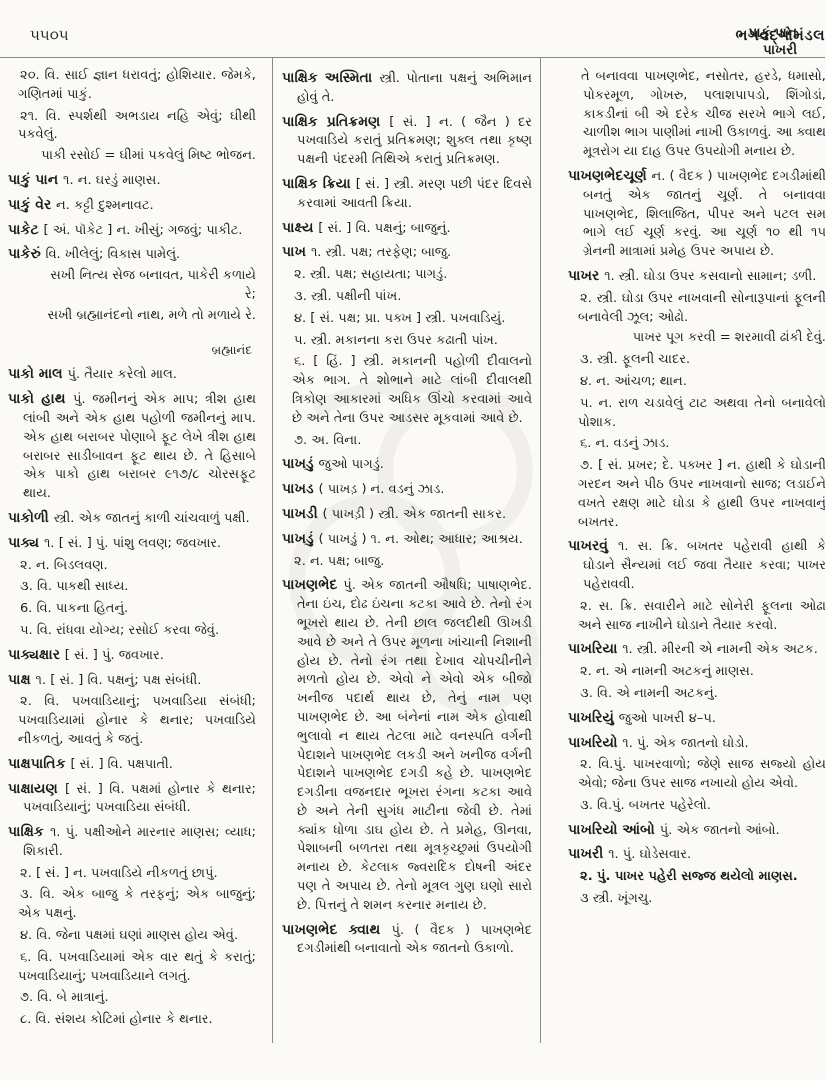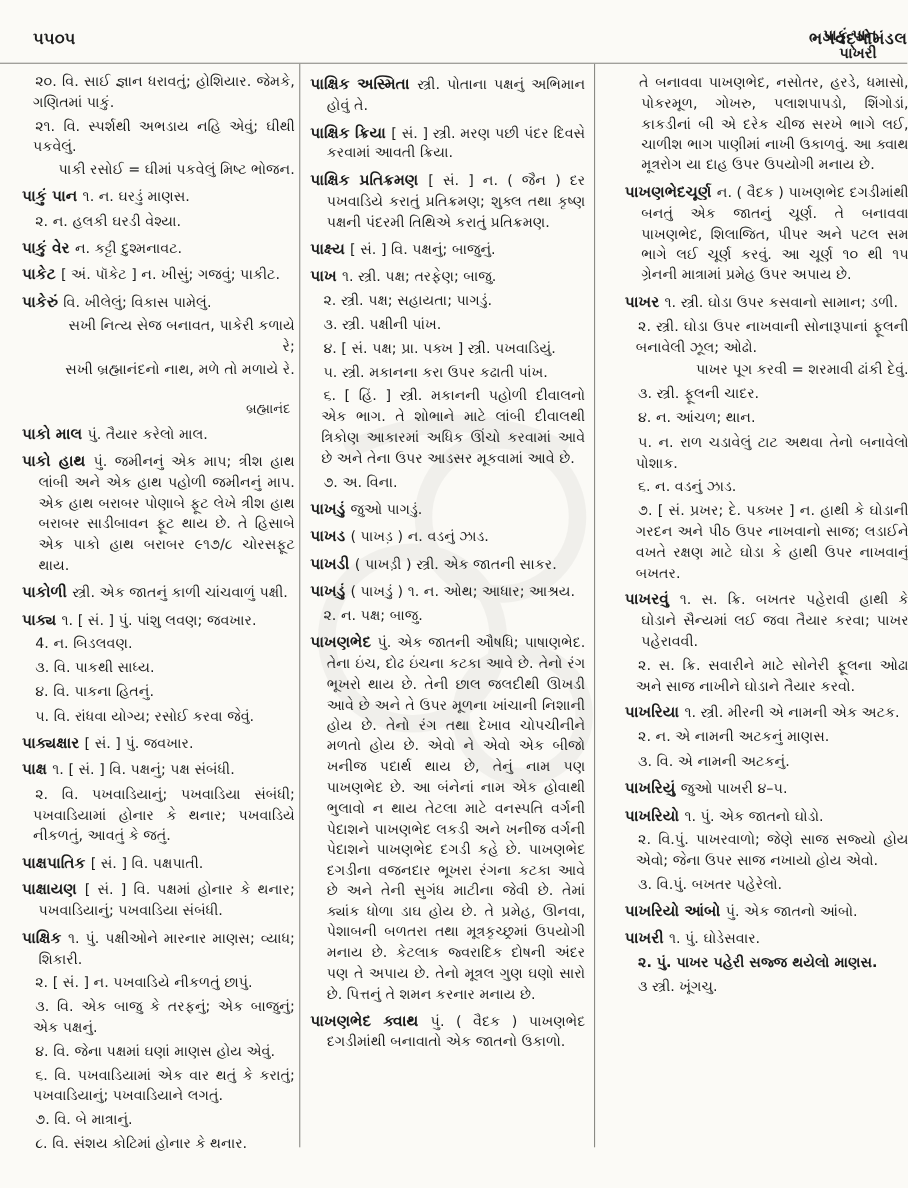--- a/index.html
+++ b/index.html
@@ -10,21 +10,21 @@
     color:#1c1c1c;
     position:relative;
     overflow:hidden;
   }
   
   .page-header{
     position:absolute;top:24px;left:0;width:825px;height:34px;
   }
   .page-number{
     position:absolute;left:30px;top:2px;
-    font-weight:bold;font-size:15px;
+    font-weight:normal;font-size:15px;
   }
   .page-title{
     position:absolute;left:0;right:0;top:2px;text-align:right;
     font-weight:bold;font-size:15px;letter-spacing:.5px;
   }
   .guide-words{
     position:absolute;right:28px;top:0;text-align:right;
     font-weight:bold;font-size:13.5px;line-height:17px;
   }
   .rule-h{
@@ -39,21 +39,21 @@
   
   .watermark{
     position:absolute;left:255px;top:350px;opacity:.10;pointer-events:none;
   }
   
   .col{
     position:absolute;top:63px;
     font-size:13px;line-height:18.8px;
     text-align:justify;
   }
-  .col1{left:20px;width:248px;}
+  .col1{left:8px;width:248px;}
   .col2{left:282px;width:250px;}
   .col3{left:550px;width:258px;margin-left:18px;}
   .entry{margin:0 0 1px 0;}
   .entry b{font-size:14px;}
   .head{margin-top:5px;padding-left:15px;text-indent:-15px;}
   .cont{margin-top:4px;padding-left:15px;text-indent:-2px;}
   .sub{margin-top:3px;padding-left:10px;text-indent:2px;}
   .verse{margin-top:2px;padding-left:30px;text-indent:0;text-align:right;}
   .attr{margin-top:16px;text-align:right;padding-right:4px;font-size:12px;}
   .bold{font-weight:bold;}
@@ -81,52 +81,51 @@
 
 <div class="rule-h"></div>
 <div class="rule-v v1"></div>
 <div class="rule-v v2"></div>
 
 <div class="col col1">
     <p class="entry sub">૨૦. વિ. સાઈ જ્ઞાન ધરાવતું; હોશિયાર. જેમકે, ગણિતમાં પાકું.</p>
     <p class="entry sub">૨૧. વિ. સ્પર્શથી અભડાય નહિ એવું; ઘીથી પકવેલું.</p>
     <p class="entry verse">પાકી રસોઈ = ઘીમાં પકવેલું મિષ્ટ ભોજન.</p>
     <p class="entry head"><b>પાકું પાન </b>૧. ન. ઘરડું માણસ.</p>
-    <p class="entry sub">૨. ન. હલકી ઘરડી વેશ્યા.</p>
     <p class="entry head"><b>પાકું વેર </b>ન. કટ્ટી દુશ્મનાવટ.</p>
     <p class="entry head"><b>પાકેટ </b>[ અં. પૉકેટ ] ન. ખીસું; ગજવું; પાકીટ.</p>
     <p class="entry head"><b>પાકેરું </b>વિ. ખીલેલું; વિકાસ પામેલું.</p>
     <p class="entry verse">સખી નિત્ય સેજ બનાવત, પાકેરી કળાયે રે;</p>
     <p class="entry verse">સખી બ્રહ્માનંદનો નાથ, મળે તો મળાયે રે.</p>
     <p class="entry attr">બ્રહ્માનંદ</p>
     <p class="entry head"><b>પાકો માલ </b>પું. તૈયાર કરેલો માલ.</p>
     <p class="entry head"><b>પાકો હાથ </b>પું. જમીનનું એક માપ; ત્રીશ હાથ લાંબી અને એક હાથ પહોળી જમીનનું માપ. એક હાથ બરાબર પોણાબે ફૂટ લેખે ત્રીશ હાથ બરાબર સાડીબાવન ફૂટ થાય છે. તે હિસાબે એક પાકો હાથ બરાબર ૯૧૭/૮ ચોરસફૂટ થાય.</p>
     <p class="entry head"><b>પાકોળી </b>સ્ત્રી. એક જાતનું કાળી ચાંચવાળું પક્ષી.</p>
     <p class="entry head"><b>પાક્ય </b>૧. [ સં. ] પું. પાંશુ લવણ; જવખાર.</p>
-    <p class="entry sub">4. ન. બિડલવણ.</p>
+    <p class="entry sub">૨. ન. બિડલવણ.</p>
     <p class="entry sub">૩. વિ. પાકથી સાધ્ય.</p>
-    <p class="entry sub">૪. વિ. પાકના હિતનું.</p>
+    <p class="entry sub">6. વિ. પાકના હિતનું.</p>
     <p class="entry sub">૫. વિ. રાંધવા યોગ્ય; રસોઈ કરવા જેવું.</p>
     <p class="entry head"><b>પાક્યક્ષાર </b>[ સં. ] પું. જવખાર.</p>
     <p class="entry head"><b>પાક્ષ </b>૧. [ સં. ] વિ. પક્ષનું; પક્ષ સંબંધી.</p>
     <p class="entry sub">૨. વિ. પખવાડિયાનું; પખવાડિયા સંબંધી; પખવાડિયામાં હોનાર કે થનાર; પખવાડિયે નીકળતું, આવતું કે જતું.</p>
     <p class="entry head"><b>પાક્ષપાતિક </b>[ સં. ] વિ. પક્ષપાતી.</p>
     <p class="entry head"><b>પાક્ષાયણ </b>[ સં. ] વિ. પક્ષમાં હોનાર કે થનાર; પખવાડિયાનું; પખવાડિયા સંબંધી.</p>
     <p class="entry head"><b>પાક્ષિક </b>૧. પું. પક્ષીઓને મારનાર માણસ; વ્યાધ; શિકારી.</p>
     <p class="entry sub">૨. [ સં. ] ન. પખવાડિયે નીકળતું છાપું.</p>
     <p class="entry sub">૩. વિ. એક બાજુ કે તરફનું; એક બાજુનું; એક પક્ષનું.</p>
     <p class="entry sub">૪. વિ. જેના પક્ષમાં ઘણાં માણસ હોય એવું.</p>
     <p class="entry sub">૬. વિ. પખવાડિયામાં એક વાર થતું કે કરાતું; પખવાડિયાનું; પખવાડિયાને લગતું.</p>
     <p class="entry sub">૭. વિ. બે માત્રાનું.</p>
     <p class="entry sub">૮. વિ. સંશય કોટિમાં હોનાર કે થનાર.</p>
   </div>
 <div class="col col2">
     <p class="entry head"><b>પાક્ષિક અસ્મિતા </b>સ્ત્રી. પોતાના પક્ષનું અભિમાન હોવું તે.</p>
+    <p class="entry head"><b>પાક્ષિક પ્રતિક્રમણ </b>[ સં. ] ન. ( જૈન ) દર પખવાડિયે કરાતું પ્રતિક્રમણ; શુક્લ તથા કૃષ્ણ પક્ષની પંદરમી તિથિએ કરાતું પ્રતિક્રમણ.</p>
     <p class="entry head"><b>પાક્ષિક ક્રિયા </b>[ સં. ] સ્ત્રી. મરણ પછી પંદર દિવસે કરવામાં આવતી ક્રિયા.</p>
-    <p class="entry head"><b>પાક્ષિક પ્રતિક્રમણ </b>[ સં. ] ન. ( જૈન ) દર પખવાડિયે કરાતું પ્રતિક્રમણ; શુક્લ તથા કૃષ્ણ પક્ષની પંદરમી તિથિએ કરાતું પ્રતિક્રમણ.</p>
     <p class="entry head"><b>પાક્ષ્ય </b>[ સં. ] વિ. પક્ષનું; બાજુનું.</p>
     <p class="entry head"><b>પાખ </b>૧. સ્ત્રી. પક્ષ; તરફેણ; બાજુ.</p>
     <p class="entry sub">૨. સ્ત્રી. પક્ષ; સહાયતા; પાગડું.</p>
     <p class="entry sub">૩. સ્ત્રી. પક્ષીની પાંખ.</p>
     <p class="entry sub">૪. [ સં. પક્ષ; પ્રા. પક્ખ ] સ્ત્રી. પખવાડિયું.</p>
     <p class="entry sub">૫. સ્ત્રી. મકાનના કરા ઉપર કઢાતી પાંખ.</p>
     <p class="entry sub">૬. [ હિં. ] સ્ત્રી. મકાનની પહોળી દીવાલનો એક ભાગ. તે શોભાને માટે લાંબી દીવાલથી ત્રિકોણ આકારમાં અધિક ઊંચો કરવામાં આવે છે અને તેના ઉપર આડસર મૂકવામાં આવે છે.</p>
     <p class="entry sub">૭. અ. વિના.</p>
     <p class="entry head"><b>પાખડું </b>જુઓ પાગડું.</p>
     <p class="entry head"><b>પાખડ </b>( પાખડ઼ ) ન. વડનું ઝાડ.</p>

